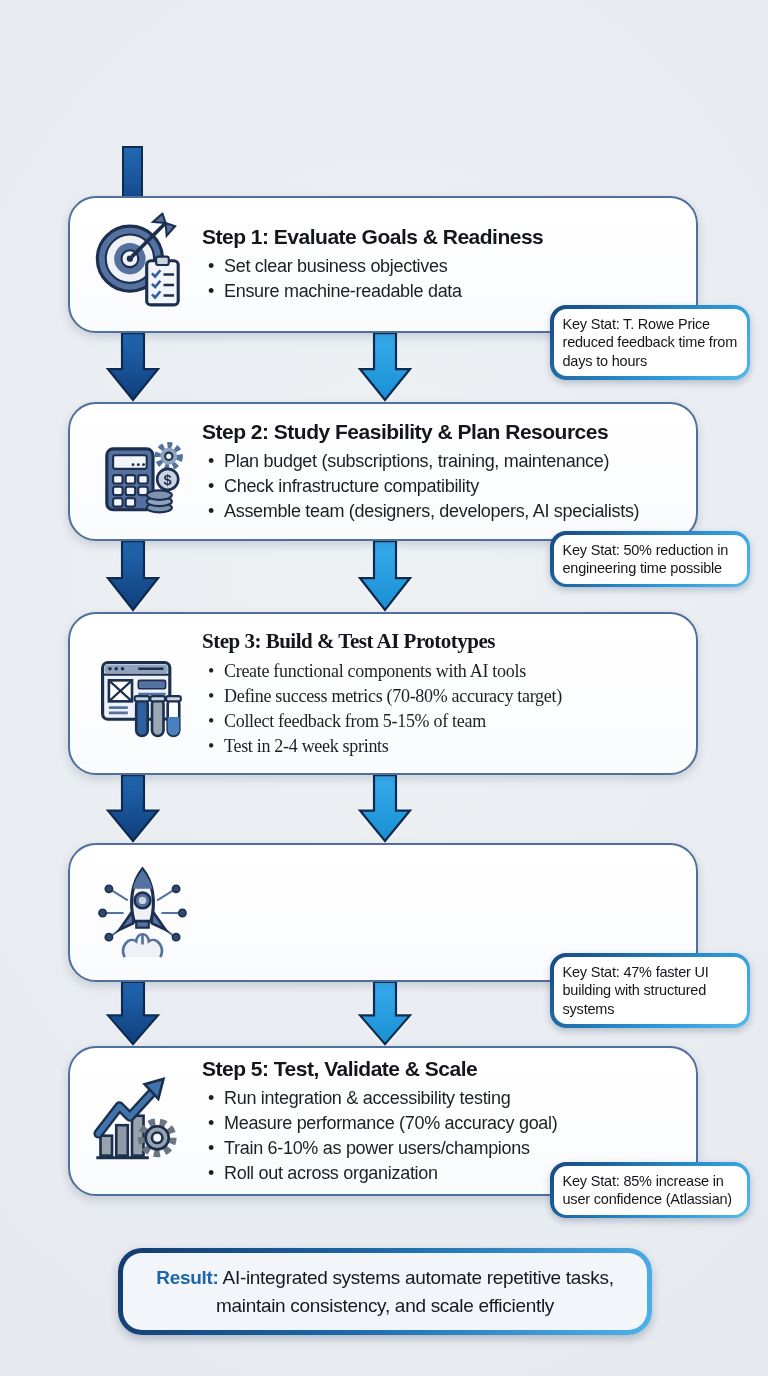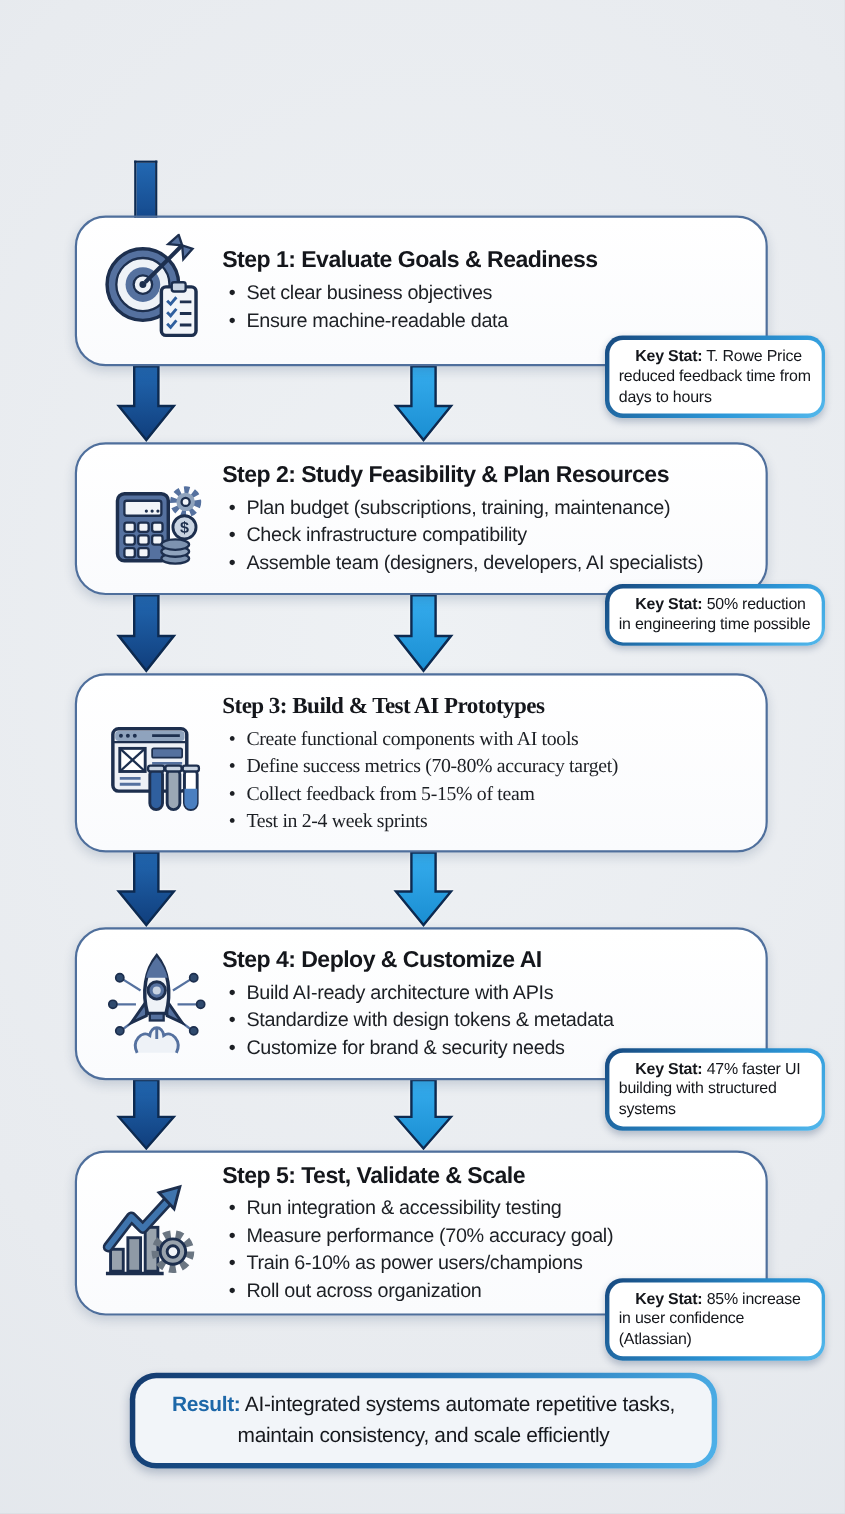--- a/index.html
+++ b/index.html
@@ -36,21 +36,21 @@
   .stat{
     position:absolute;left:550px;width:200px;box-sizing:border-box;
     background:linear-gradient(135deg,#17497f 0%,#2c97d8 65%,#55b9ec 100%);
     border-radius:16px;padding:3.5px;z-index:5;
     box-shadow:0 3px 7px rgba(35,60,100,0.28);
   }
   .stat-inner{
     background:#ffffff;border-radius:12.5px;padding:6px 9px;
     font-size:14.5px;line-height:18.5px;color:#14161b;letter-spacing:-0.2px;
   }
-  .stat-label{font-weight:700;margin-left:15px;}
+  .stat-label{font-weight:400;}
   .result{
     position:absolute;left:118px;top:1248px;width:534px;box-sizing:border-box;
     background:linear-gradient(115deg,#143a6e 0%,#1d67a8 45%,#4fb2ea 100%);
     border-radius:24px;padding:5px;z-index:2;
     box-shadow:0 4px 9px rgba(35,60,100,0.28);
   }
   .result-inner{
     background:#f2f5f9;border-radius:19px;padding:11px 16px;text-align:center;
     font-size:19px;line-height:27.5px;font-weight:500;color:#16181d;letter-spacing:-0.3px;
   }
@@ -237,28 +237,20 @@
       <path d="M42 46 L28 66 L41 60 Z" fill="#55719f" stroke="#1d2f4e" stroke-width="2.5"></path>
       <path d="M58 46 L72 66 L59 60 Z" fill="#55719f" stroke="#1d2f4e" stroke-width="2.5"></path>
       <path d="M50 8 C60 20 63 40 58 58 L42 58 C37 40 40 20 50 8 Z" fill="#eef2f7" stroke="#1d2f4e" stroke-width="3"></path>
       <path d="M50 9 C55 15 58 21 59.3 27 L40.7 27 C42 21 45 15 50 9 Z" fill="#55719f"></path>
       <circle cx="50" cy="38" r="7.5" fill="#55719f" stroke="#1d2f4e" stroke-width="2.5"></circle>
       <circle cx="50" cy="38" r="3.5" fill="#c9d4e2"></circle>
       <rect x="44" y="58" width="12" height="6" fill="#55719f" stroke="#1d2f4e" stroke-width="2"></rect>
       <path d="M33 92 C28 82 37 72 44 77 C45 68 55 68 56 77 C63 72 72 82 67 92" fill="#eef2f7" stroke="#55719f" stroke-width="2.5"></path>
       <line x1="50" y1="70" x2="50" y2="80" stroke="#55719f" stroke-width="2.5"></line>
     </svg>
-    <div class="step-body">
-      <div class="step-title">Step 4: Deploy &amp; Customize AI</div>
-      <ul class="step-bullets">
-        <li>Build AI-ready architecture with APIs</li>
-        <li>Standardize with design tokens &amp; metadata</li>
-        <li>Customize for brand &amp; security needs</li>
-      </ul>
-    </div>
   </div>
 
   <div class="arrow" style="left:105px;top:981px;height:65px;">
     <svg viewBox="0 0 56 68" preserveAspectRatio="none">
         <path d="M17 1 L39 1 L39 36 L53 36 L28 66 L3 36 L17 36 Z" fill="url(#gradDark)" stroke="#0d2a50" stroke-width="2.2"></path>
       </svg>
   </div>
   <div class="arrow" style="left:357px;top:981px;height:65px;">
     <svg viewBox="0 0 56 68" preserveAspectRatio="none">
         <path d="M17 1 L39 1 L39 36 L53 36 L28 66 L3 36 L17 36 Z" fill="url(#gradLight)" stroke="#0d2a50" stroke-width="2.2"></path>

